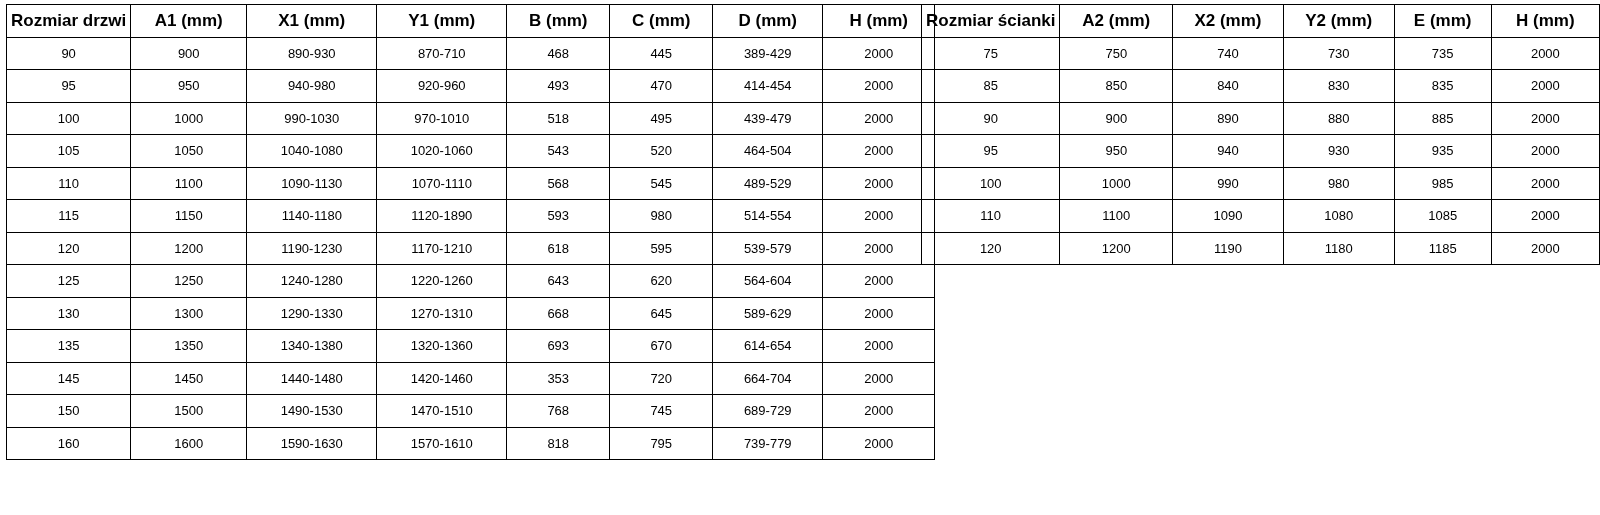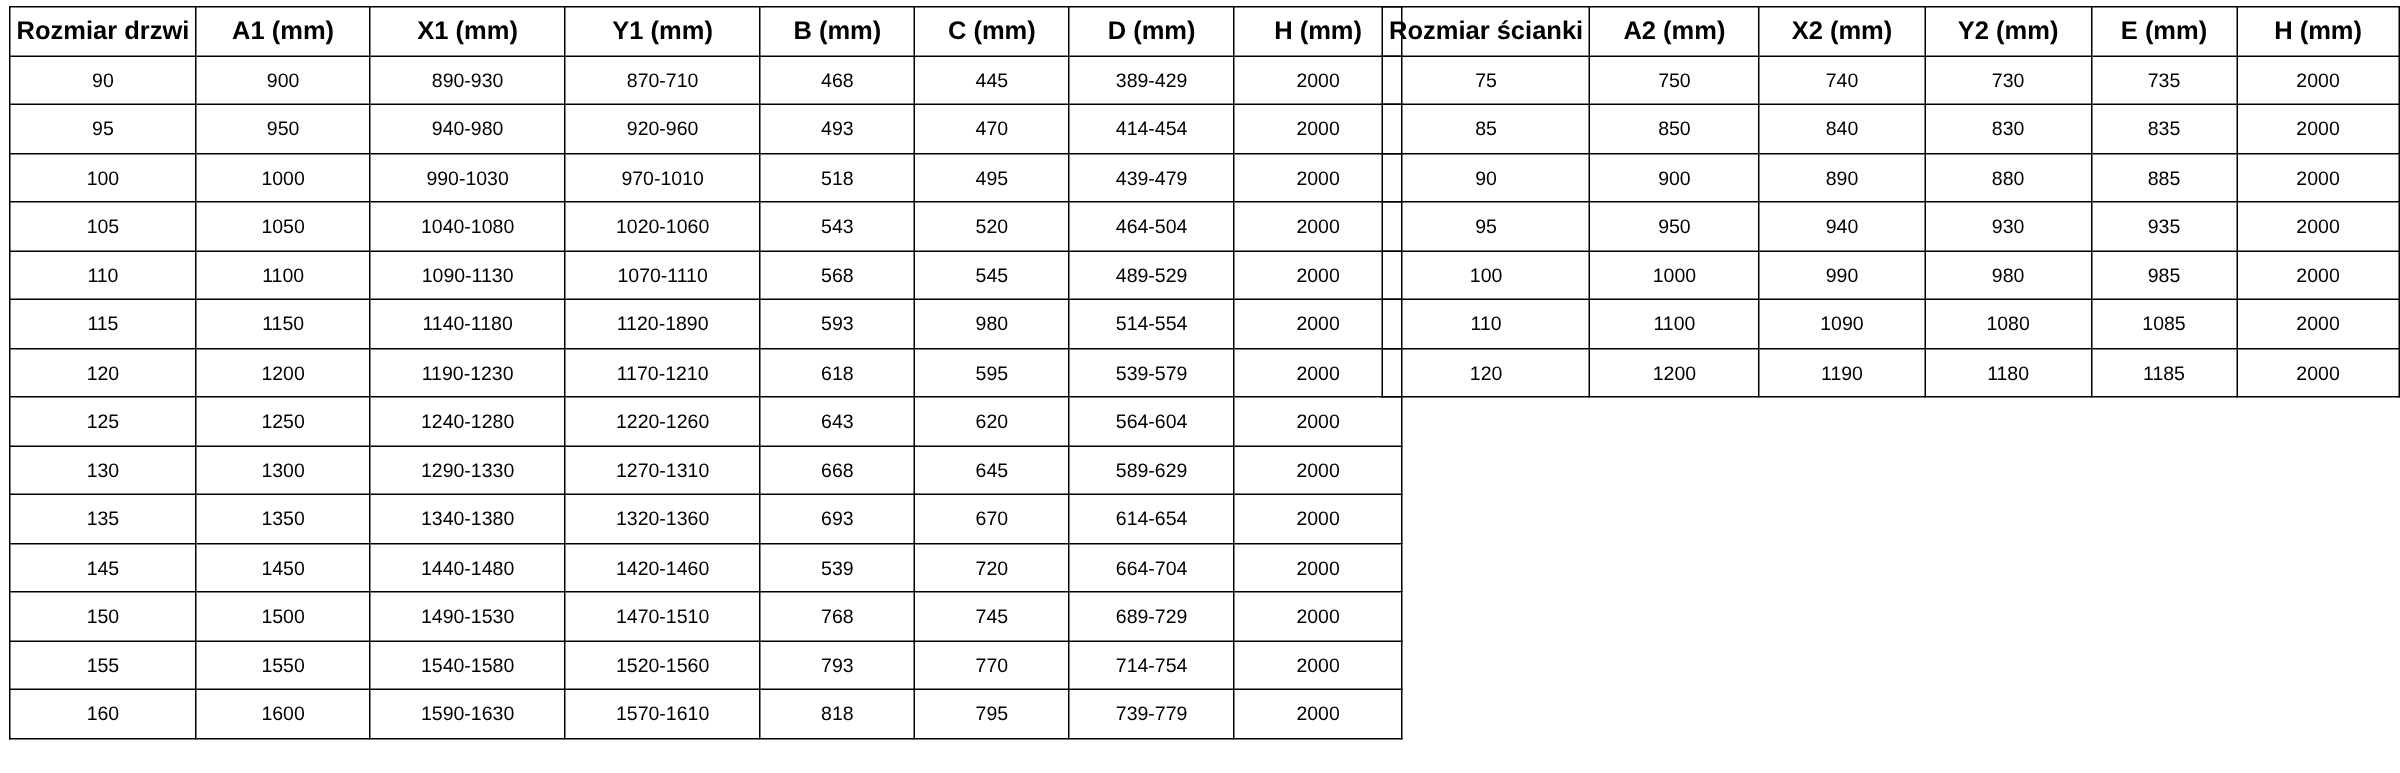--- a/index.html
+++ b/index.html
@@ -197,43 +197,33 @@
             <td>693</td>
             <td>670</td>
             <td>614-654</td>
             <td>2000</td>
           </tr>
           <tr>
             <td>145</td>
             <td>1450</td>
             <td>1440-1480</td>
             <td>1420-1460</td>
-            <td>539</td>
+            <td>353</td>
             <td>720</td>
             <td>664-704</td>
             <td>2000</td>
           </tr>
           <tr>
             <td>150</td>
             <td>1500</td>
             <td>1490-1530</td>
             <td>1470-1510</td>
             <td>768</td>
             <td>745</td>
             <td>689-729</td>
-            <td>2000</td>
-          </tr>
-          <tr>
-            <td>155</td>
-            <td>1550</td>
-            <td>1540-1580</td>
-            <td>1520-1560</td>
-            <td>793</td>
-            <td>770</td>
-            <td>714-754</td>
             <td>2000</td>
           </tr>
           <tr>
             <td>160</td>
             <td>1600</td>
             <td>1590-1630</td>
             <td>1570-1610</td>
             <td>818</td>
             <td>795</td>
             <td>739-779</td>

